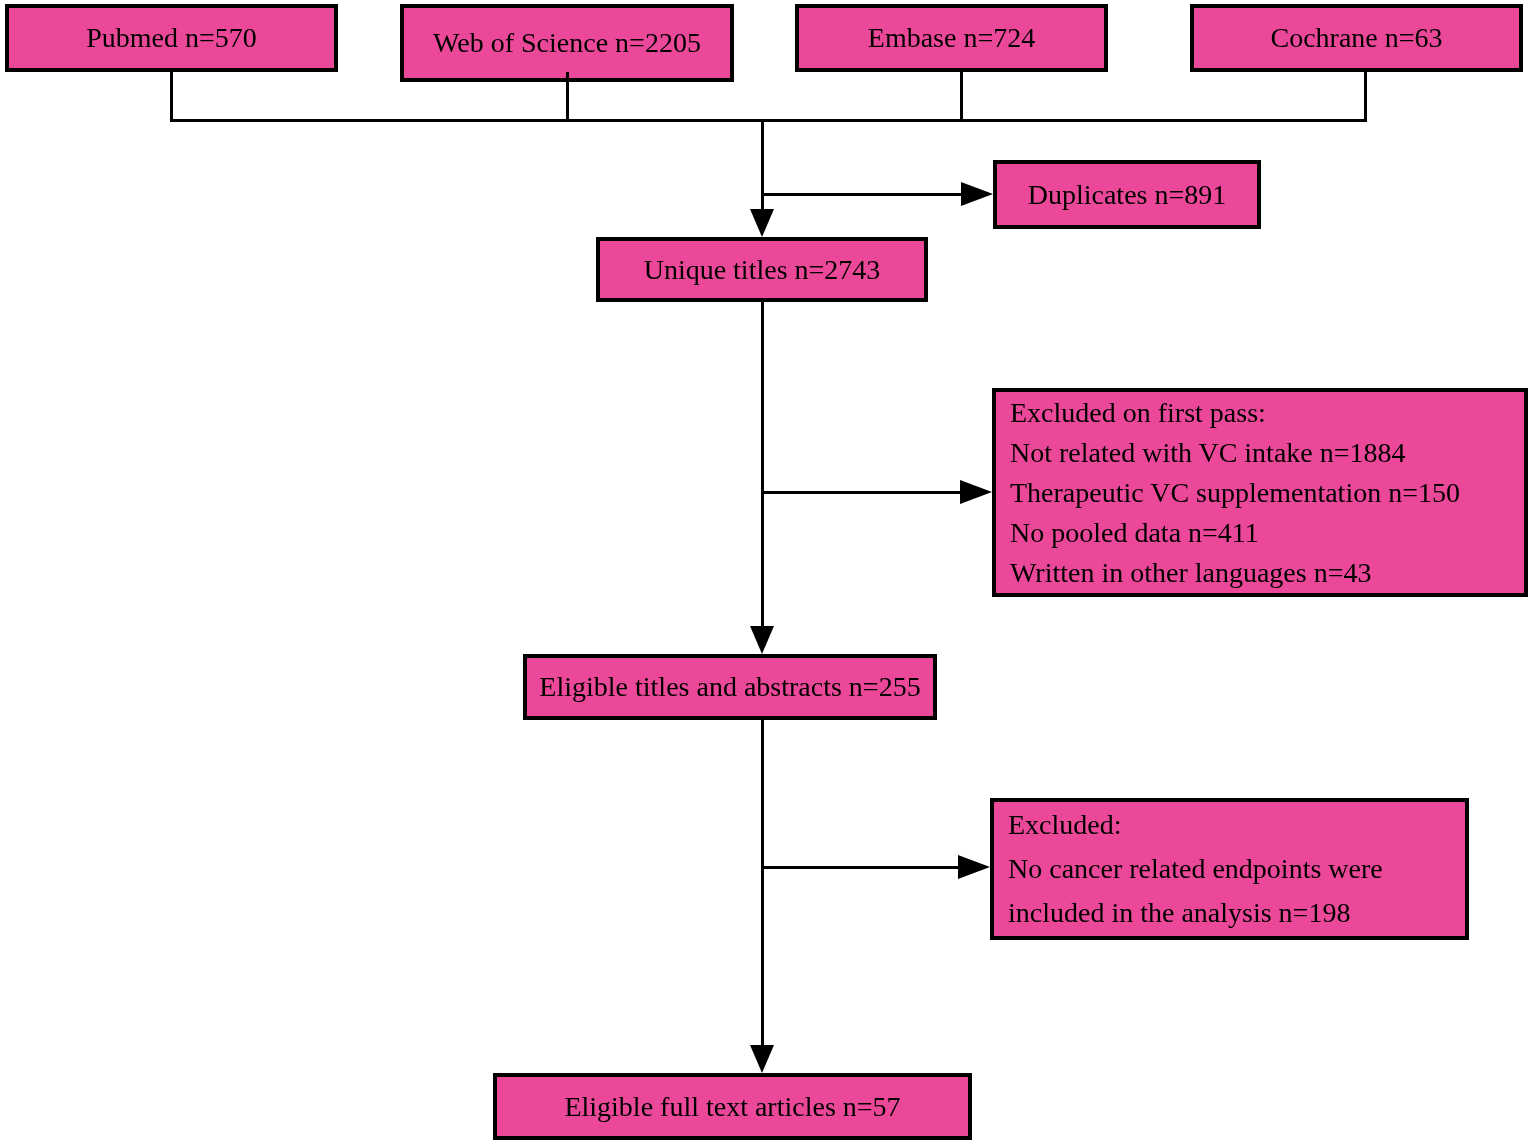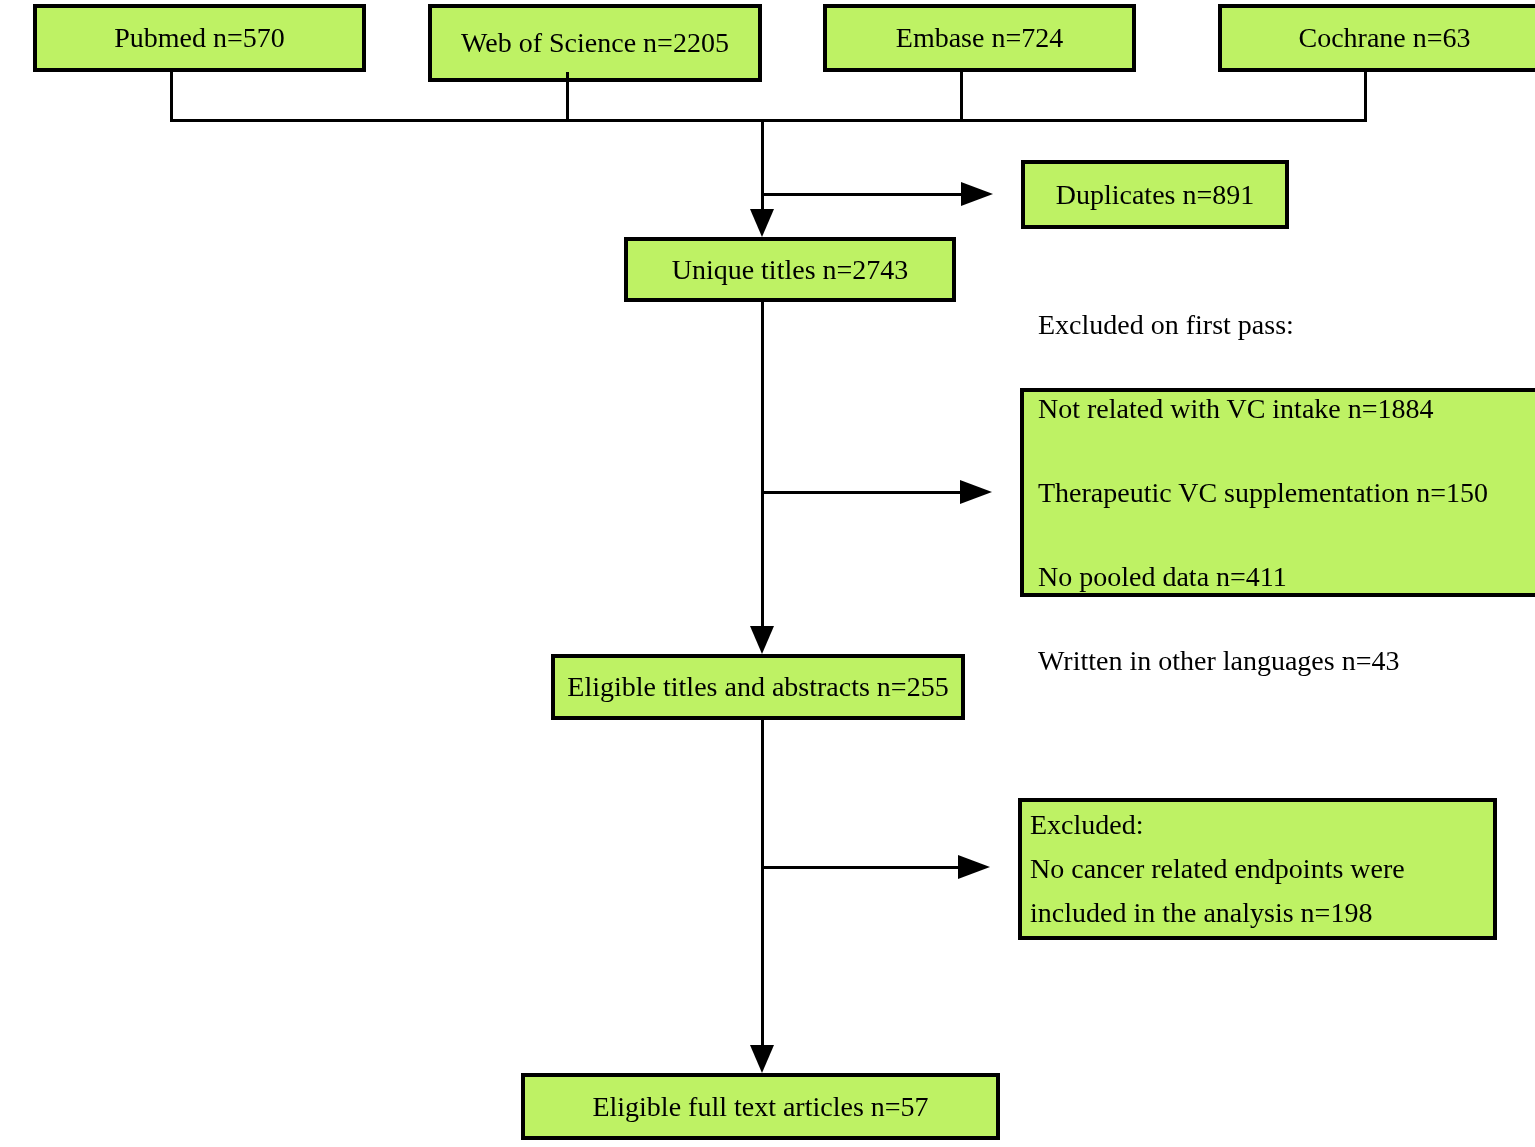--- a/index.html
+++ b/index.html
@@ -12,29 +12,28 @@
     width: 1535px;
     height: 1147px;
     background: #ffffff;
     font-family: "Liberation Serif", "DejaVu Serif", serif;
     color: #000000;
     overflow: hidden;
   }
   .box {
     position: absolute;
     box-sizing: border-box;
-    background: #bef264;
+    background: #ec4899;
     border: 4px solid #000000;
     display: flex;
     align-items: center;
     justify-content: center;
     font-size: 28px;
     text-align: center;
     white-space: nowrap;
-    margin-left: 28px;
   }
   .box.multi {
     flex-direction: column;
     align-items: flex-start;
     justify-content: center;
     text-align: left;
   }
   .box.multi .tline {
     white-space: nowrap;
   }
@@ -80,31 +79,31 @@
   .box-duplicates { left: 993px; top: 160px; width: 268px; height: 69px; }
 
   .box-unique { left: 596px; top: 237px; width: 332px; height: 65px; }
 
   
   .spine-2        { left: 761px; top: 302px; width: 3px; height: 326px; }
   .spine-2-arrow  { left: 750px; top: 626px; }
   .branch-ex1     { left: 761px; top: 491px; width: 201px; height: 3px; }
   .branch-ex1-arrow { left: 960px; top: 480px; }
   .box-excluded1  { left: 992px; top: 388px; width: 536px; height: 209px;
-                    padding: 6px 14px; line-height: 40px; gap: 44px; }
+                    padding: 6px 14px; line-height: 40px; }
 
   .box-eligible-ta { left: 523px; top: 654px; width: 414px; height: 66px; }
 
   
   .spine-3        { left: 761px; top: 720px; width: 3px; height: 327px; }
   .spine-3-arrow  { left: 750px; top: 1045px; }
   .branch-ex2     { left: 761px; top: 866px; width: 199px; height: 3px; }
   .branch-ex2-arrow { left: 958px; top: 855px; }
   .box-excluded2  { left: 990px; top: 798px; width: 479px; height: 142px;
-                    padding: 6px 8px; line-height: 44px; }
+                    padding: 6px 14px; line-height: 44px; }
 
   .box-eligible-ft { left: 493px; top: 1073px; width: 479px; height: 67px; }
 </style>
 </head>
 <body>
 
 <div class="canvas">
 
   <div class="box box-pubmed">
     <span>Pubmed n=570</span>

